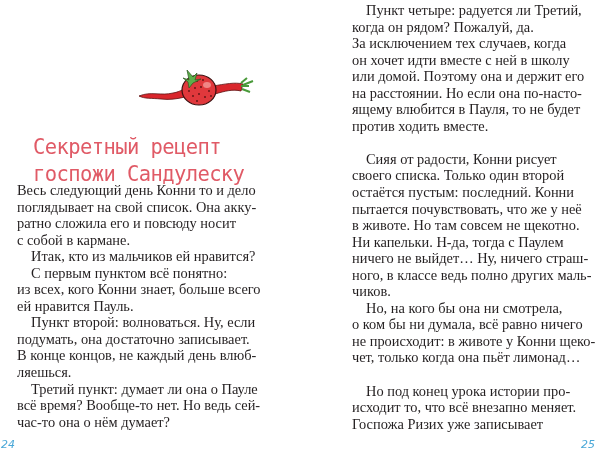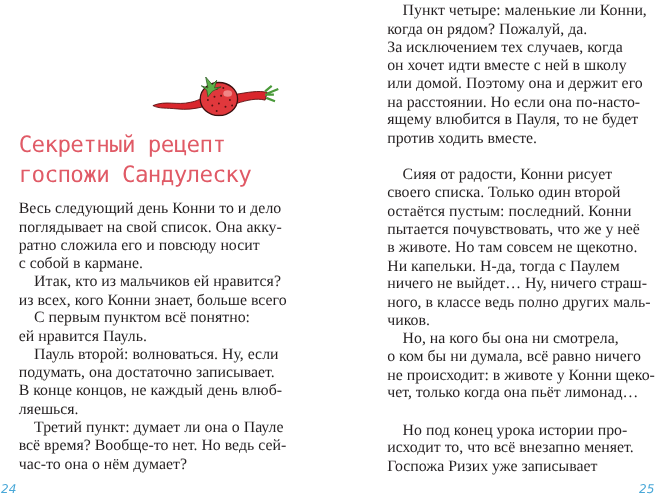--- a/index.html
+++ b/index.html
@@ -2,21 +2,21 @@
 <html><head>
 <meta charset="utf-8">
 <style>
   html, body { margin:0; padding:0; }
   body { width:600px; height:455px; background:#ffffff; position:relative; overflow:hidden;
          font-family:"Liberation Serif","DejaVu Serif",serif; color:#231f20; }
   .page { position:absolute; top:0; height:455px; }
   .page-left { left:0; width:300px; }
   .page-right { left:300px; width:300px; }
   .illustration { position:absolute; left:137px; top:64px; width:120px; height:42px; }
-  .chapter-title { position:absolute; left:17px; top:118px; margin:0; font-family:"DejaVu Sans Mono","Liberation Mono",monospace;
+  .chapter-title { position:absolute; left:17px; top:118px; margin:16px; font-family:"DejaVu Sans Mono","Liberation Mono",monospace;
                    font-weight:normal; font-size:20.5px; line-height:27px; color:#e05a66; letter-spacing:-0.6px; }
   .chapter-title span { display:block; }
   .body-text { position:absolute; font-size:14.4px; line-height:16.55px; margin:0; }
   .body-text .line { display:block; white-space:nowrap; }
   .left-body { left:17px; top:182px; }
   .right-body { left:52px; top:2px; }
   .ind { padding-left:14px; }
   .gap { height:16.55px; }
   .page-number { position:absolute; font-family:"DejaVu Sans","Liberation Sans",sans-serif; font-size:11px;
                  font-style:italic; color:#4aa8d8; }
@@ -54,38 +54,38 @@
     <span>Секретный рецепт</span>
     <span>госпожи Сандулеску</span>
   </h1>
 
   <div class="body-text left-body">
     <span class="line">Весь следующий день Конни то и дело</span>
     <span class="line">поглядывает на свой список. Она акку-</span>
     <span class="line">ратно сложила его и повсюду носит</span>
     <span class="line">с собой в кармане.</span>
     <span class="line ind">Итак, кто из мальчиков ей нравится?</span>
+    <span class="line ind">С первым пунктом всё понятно:</span>
     <span class="line">из всех, кого Конни знает, больше всего</span>
-    <span class="line ind">С первым пунктом всё понятно:</span>
     <span class="line">ей нравится Пауль.</span>
-    <span class="line ind">Пауль второй: волноваться. Ну, если</span>
+    <span class="line ind">Пункт второй: волноваться. Ну, если</span>
     <span class="line">подумать, она достаточно записывает.</span>
     <span class="line">В конце концов, не каждый день влюб-</span>
     <span class="line">ляешься.</span>
     <span class="line ind">Третий пункт: думает ли она о Пауле</span>
     <span class="line">всё время? Вообще-то нет. Но ведь сей-</span>
     <span class="line">час-то она о нём думает?</span>
   </div>
 
   <span class="page-number pn-left">24</span>
 </div>
 
 <div class="page page-right">
   <div class="body-text right-body">
-    <span class="line ind">Пункт четыре: маленькие ли Конни,</span>
+    <span class="line ind">Пункт четыре: радуется ли Третий,</span>
     <span class="line">когда он рядом? Пожалуй, да.</span>
     <span class="line">За исключением тех случаев, когда</span>
     <span class="line">он хочет идти вместе с ней в школу</span>
     <span class="line">или домой. Поэтому она и держит его</span>
     <span class="line">на расстоянии. Но если она по-насто-</span>
     <span class="line">ящему влюбится в Пауля, то не будет</span>
     <span class="line">против ходить вместе.</span>
     <span class="line gap"></span>
     <span class="line ind">Сияя от радости, Конни рисует</span>
     <span class="line">своего списка. Только один второй</span>

